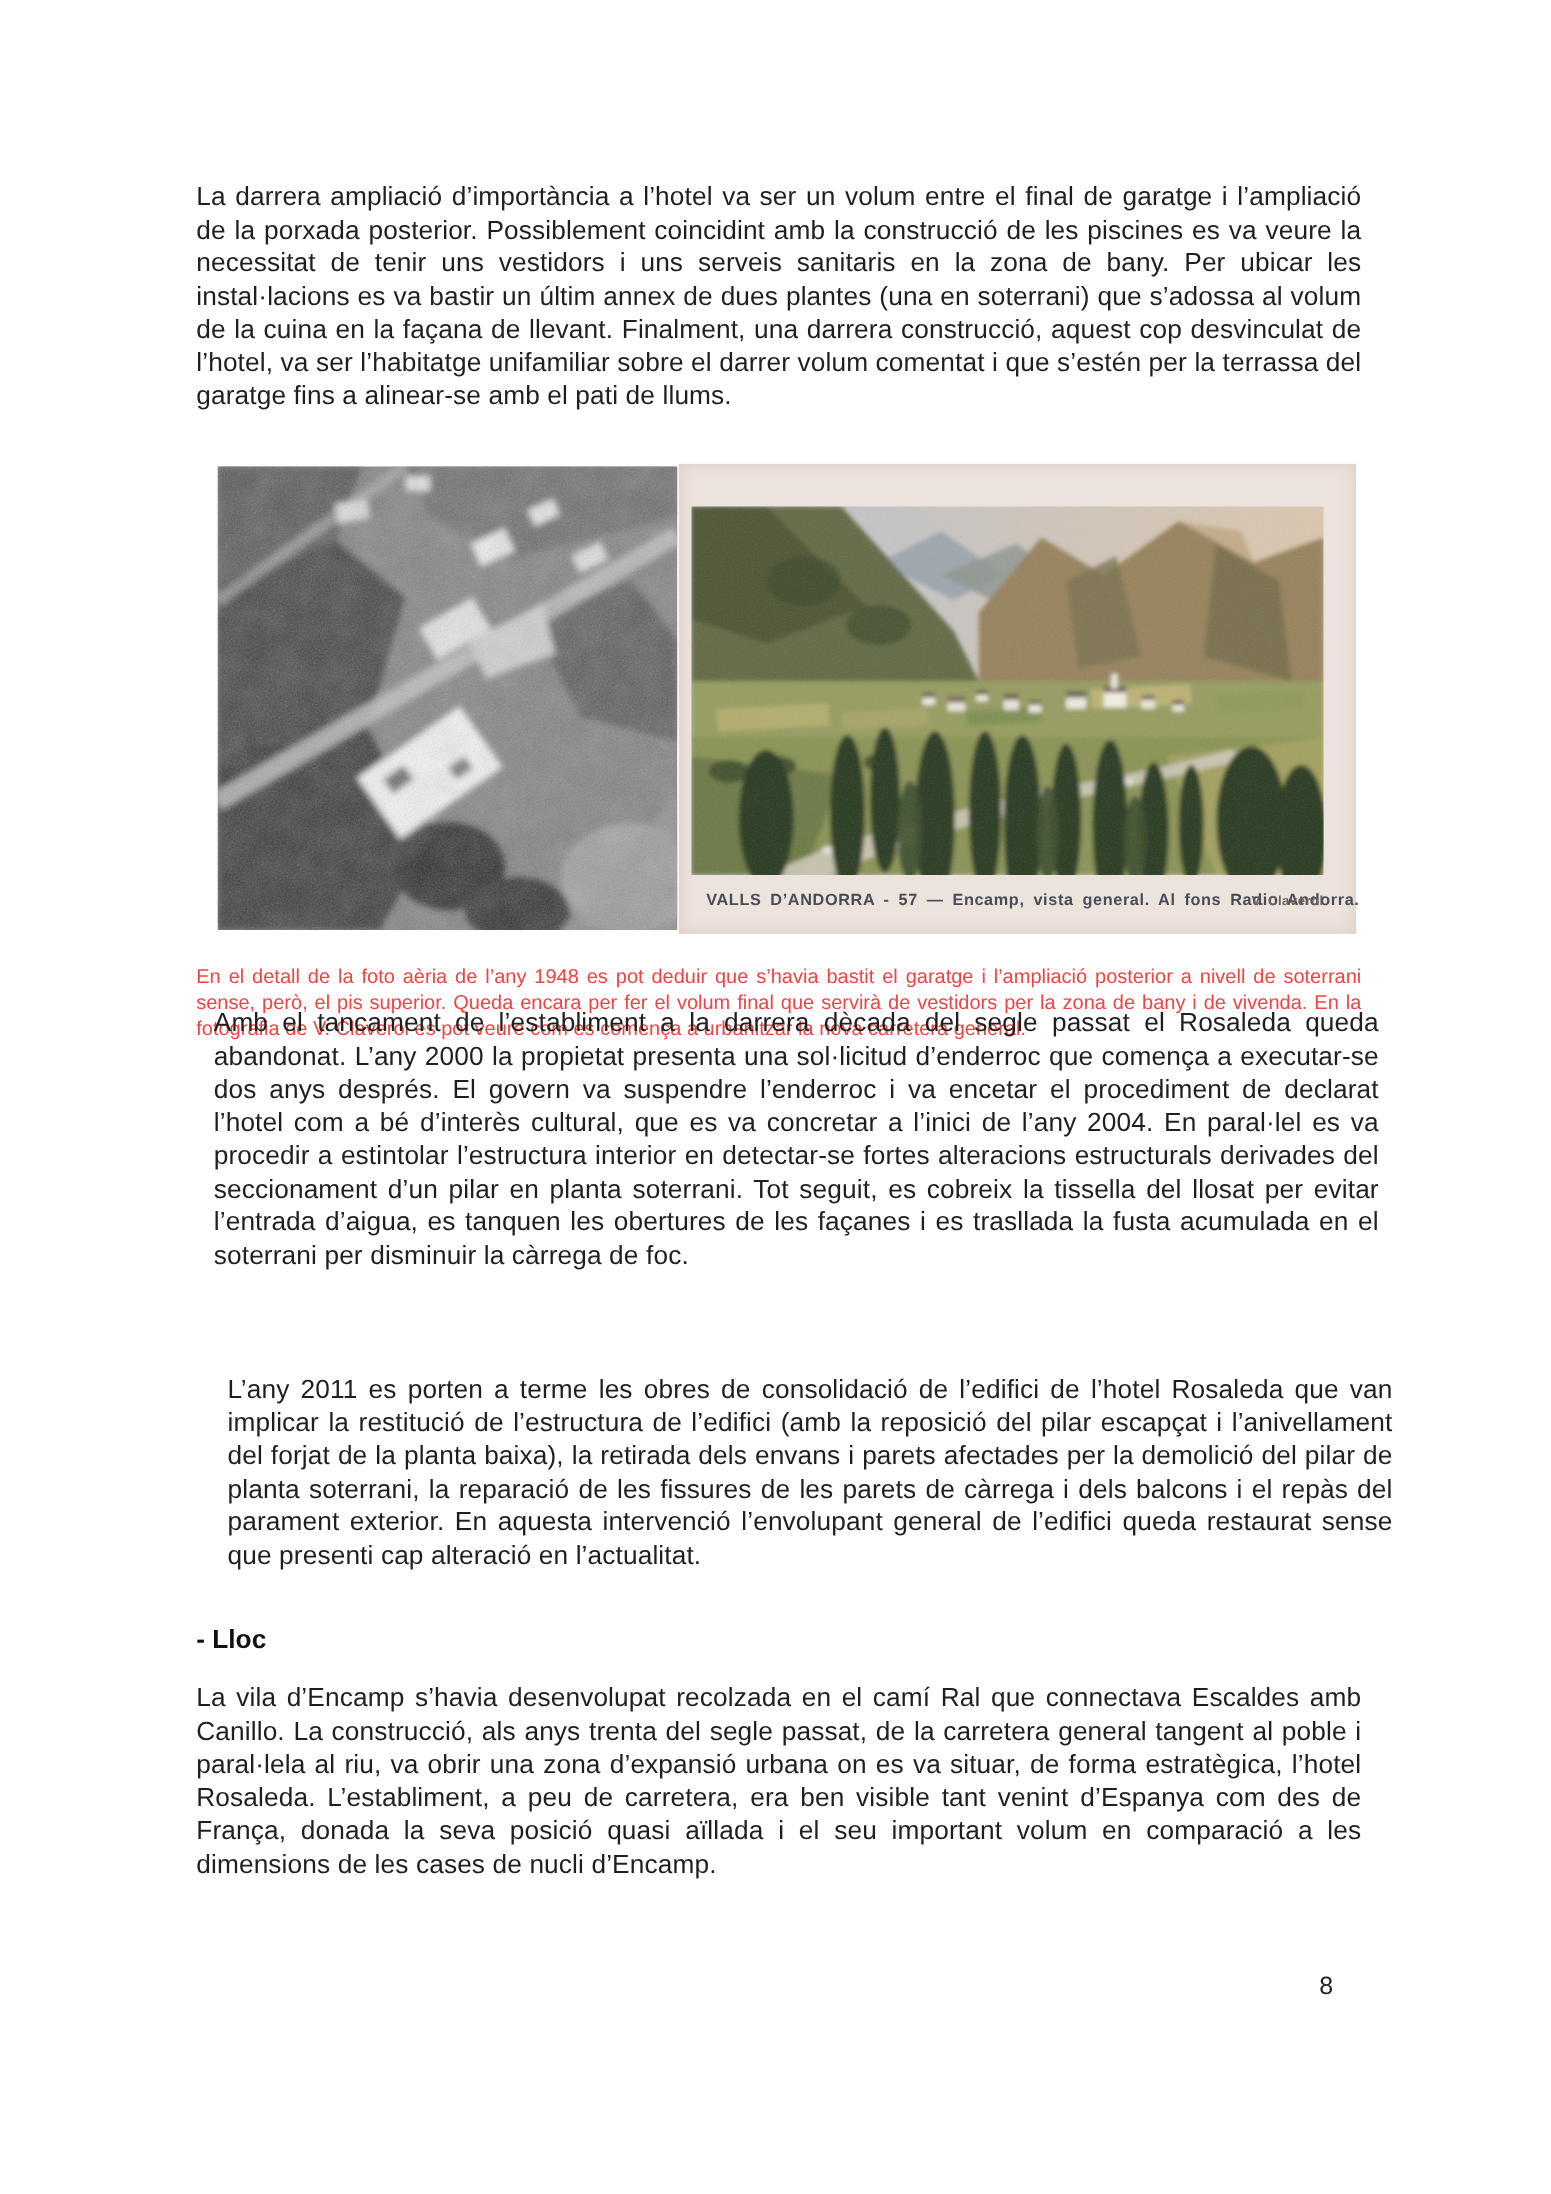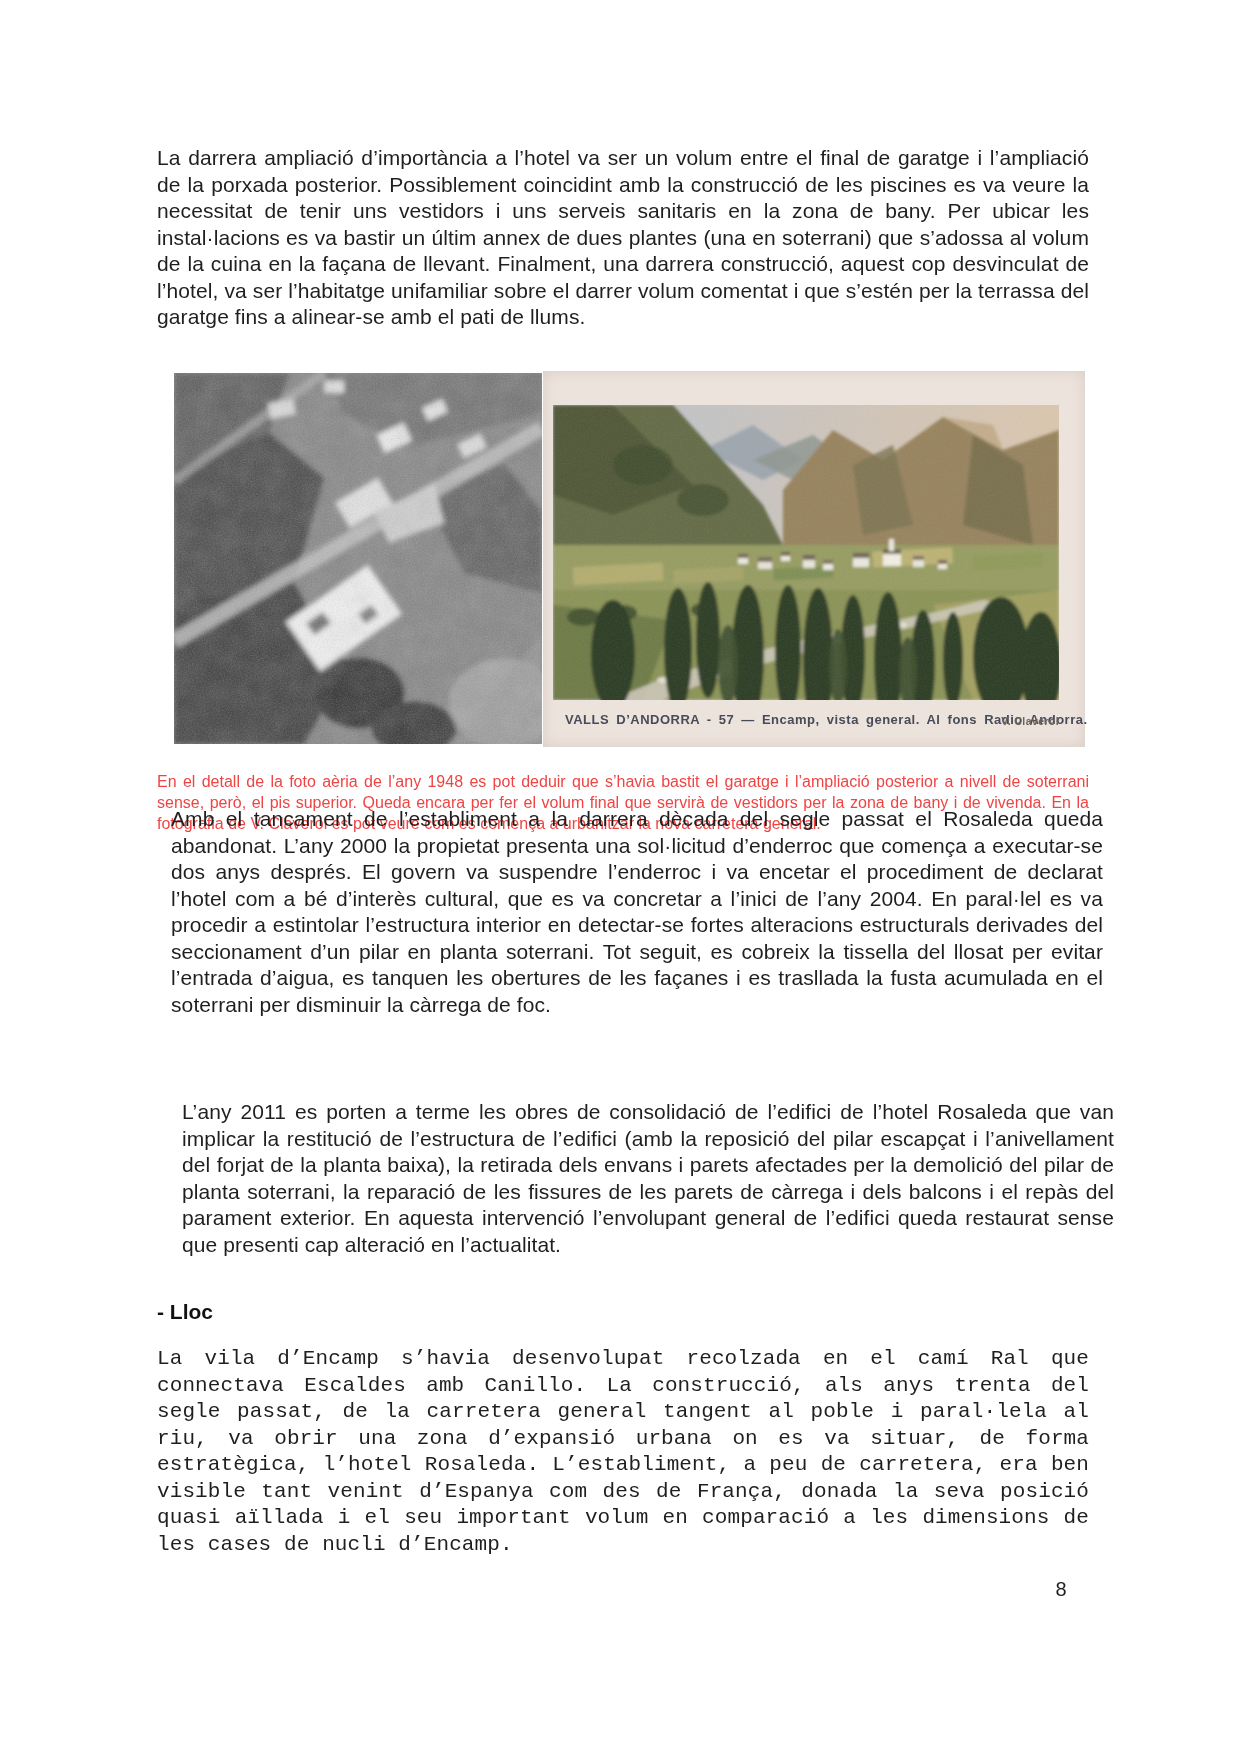--- a/index.html
+++ b/index.html
@@ -20,21 +20,21 @@
     margin: 0;
     font-size: 21px;
     line-height: 26.5px;
     text-align: justify;
     letter-spacing: 0.1px;
     color: #1f1f1f;
   }
   .p1 { top: 145px; }
   .p2 { top: 806px; margin-left: 14px; }
   .p3 { top: 1099px; margin-left: 25px; }
-  .p4 { top: 1346px; font-family: Liberation Mono, monospace; }
+  .p4 { top: 1346px; }
   .section-heading {
     position: absolute;
     left: 157px;
     top: 1300px;
     margin: 0;
     font-size: 21px;
     font-weight: bold;
     color: #111;
     text-align: right;
   }

